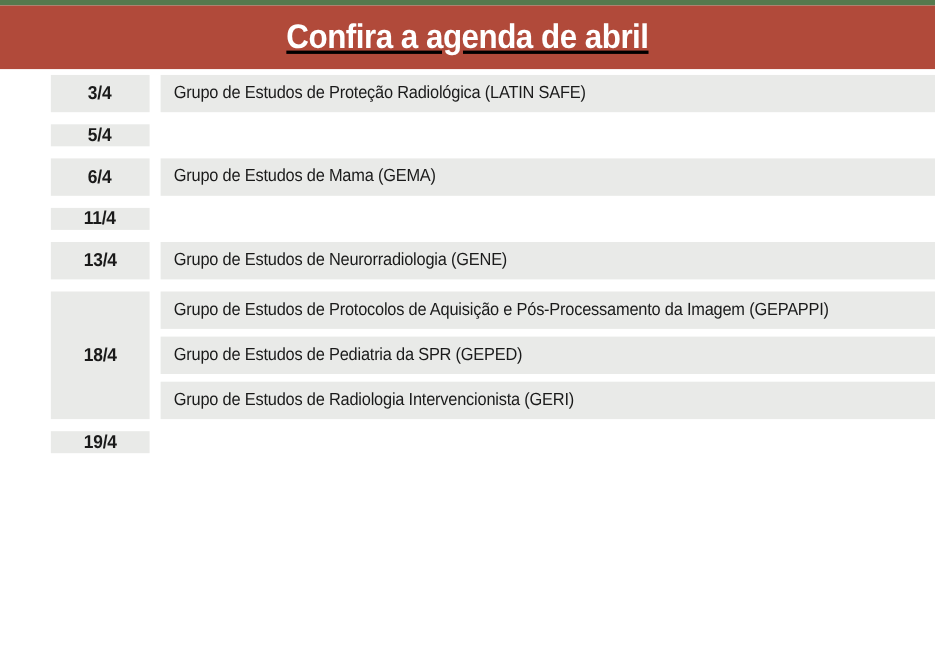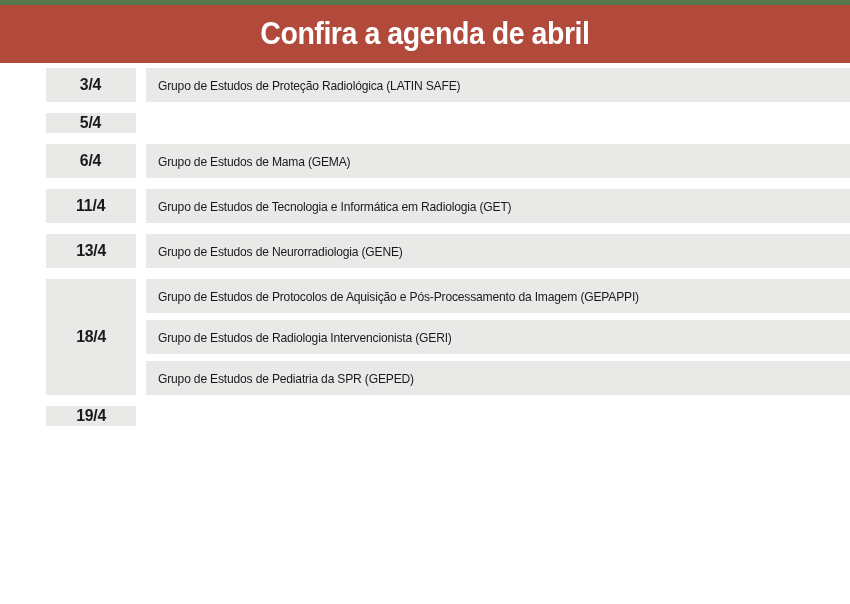--- a/index.html
+++ b/index.html
@@ -14,20 +14,21 @@
     flex-direction: column;
   }
   .top-strip { height: 5px; background: var(--accent-top, #55794d); flex: 0 0 auto; }
   .header {
     height: 58px;
     background: var(--header-bg, #b14a3a);
     display: flex;
     align-items: center;
     justify-content: center;
     flex: 0 0 auto;
+    text-decoration: underline;
   }
   .header h1 {
     margin: 0;
     color: var(--header-fg, #ffffff);
     font-size: 31px;
     font-weight: 700;
     letter-spacing: -0.5px;
     display: inline-block;
     transform: scaleX(0.92);
     transform-origin: center center;
@@ -62,21 +63,21 @@
     flex-direction: column;
     gap: 7px;
   }
   .event-cell {
     height: 34px;
     background: var(--cell-bg, #e9eae8);
     display: flex;
     align-items: center;
     padding-left: 12px;
     color: #1a1a1a;
-    font-size: 13px;
+    font-size: 16px;
     font-weight: 400;
     white-space: nowrap;
     overflow: hidden;
   }
   .cond {
     display: inline-block;
     transform: scaleX(0.93);
     transform-origin: left center;
     letter-spacing: -0.2px;
   }
@@ -117,25 +118,20 @@
           <div class="event-cell">
             <span class="cond">Grupo de Estudos de Mama (GEMA)</span>
           </div>
         </div>
   </div>
 
   <div class="group">
     <div class="date-cell">
       <span class="cond">11/4</span>
     </div>
-    <div class="event-list">
-          <div class="event-cell">
-            <span class="cond">Grupo de Estudos de Tecnologia e Informática em Radiologia (GET)</span>
-          </div>
-        </div>
   </div>
 
   <div class="group">
     <div class="date-cell">
       <span class="cond">13/4</span>
     </div>
     <div class="event-list">
           <div class="event-cell">
             <span class="cond">Grupo de Estudos de Neurorradiologia (GENE)</span>
           </div>
@@ -144,24 +140,24 @@
 
   <div class="group">
     <div class="date-cell">
       <span class="cond">18/4</span>
     </div>
     <div class="event-list">
           <div class="event-cell">
             <span class="cond">Grupo de Estudos de Protocolos de Aquisição e Pós-Processamento da Imagem (GEPAPPI)</span>
           </div>
           <div class="event-cell">
-            <span class="cond">Grupo de Estudos de Radiologia Intervencionista (GERI)</span>
+            <span class="cond">Grupo de Estudos de Pediatria da SPR (GEPED)</span>
           </div>
           <div class="event-cell">
-            <span class="cond">Grupo de Estudos de Pediatria da SPR (GEPED)</span>
+            <span class="cond">Grupo de Estudos de Radiologia Intervencionista (GERI)</span>
           </div>
         </div>
   </div>
 
   <div class="group">
     <div class="date-cell">
       <span class="cond">19/4</span>
     </div>
   </div>
 

